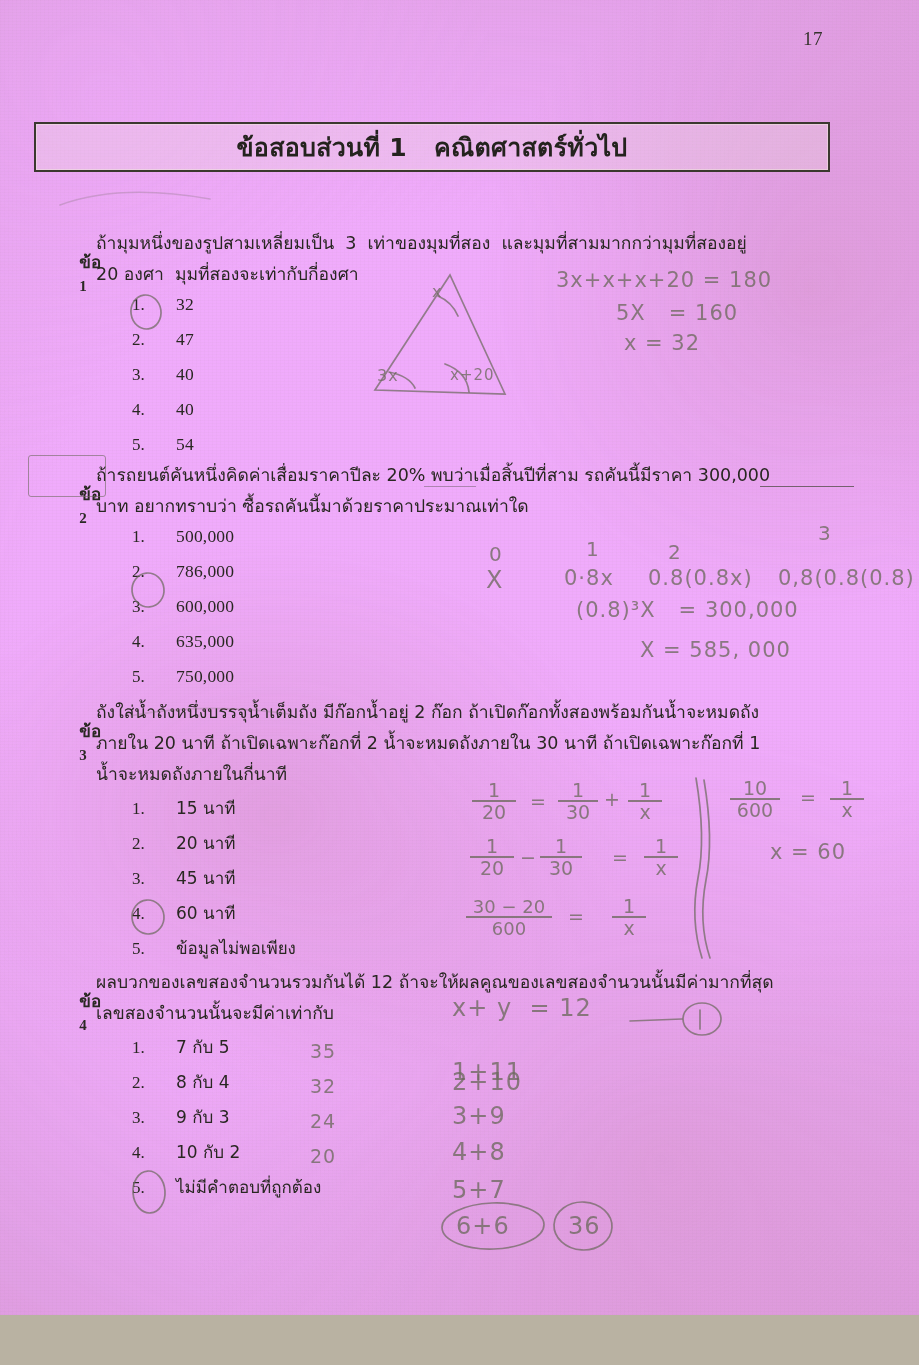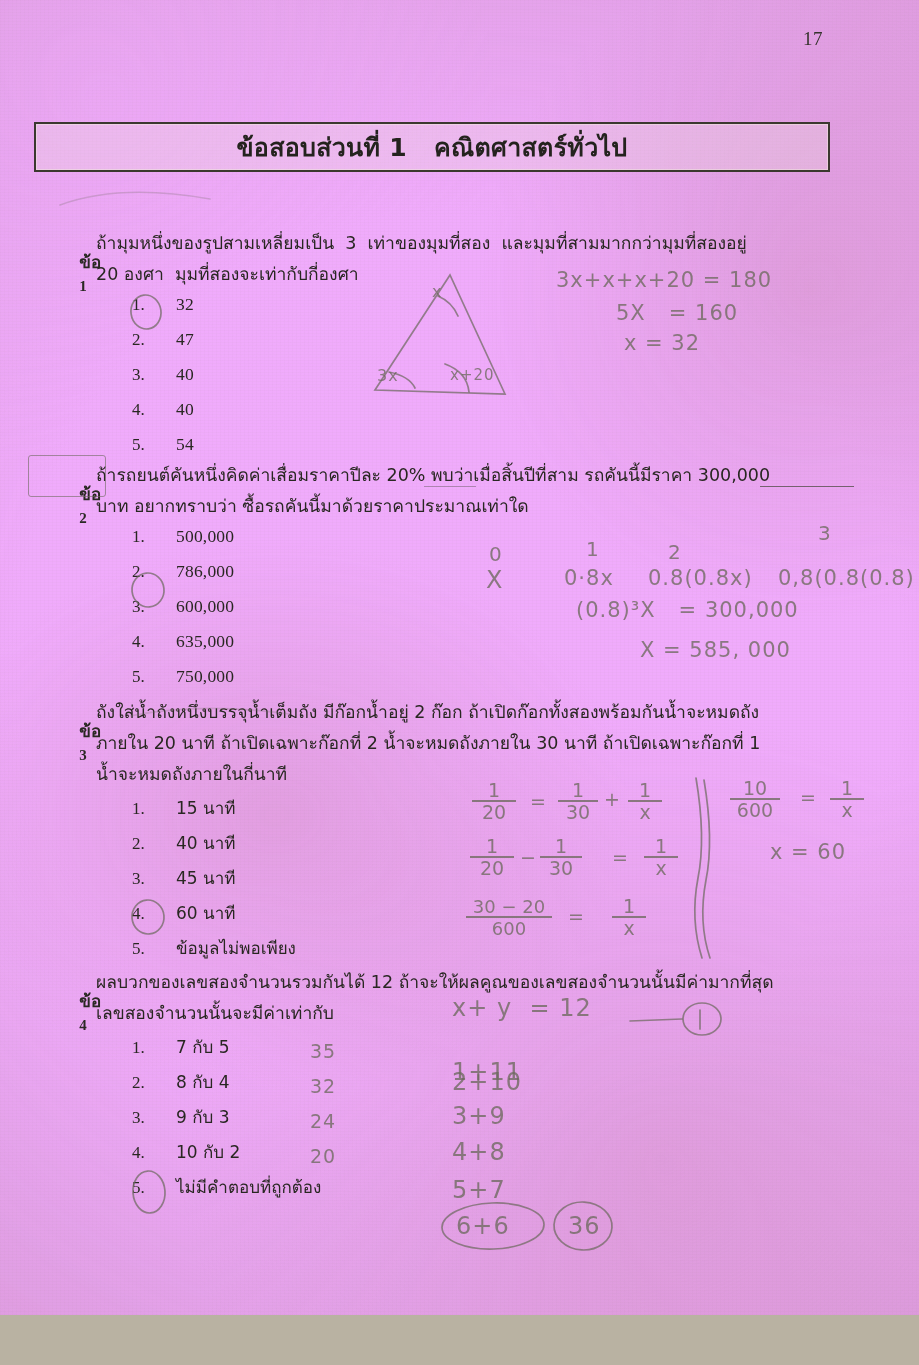--- a/index.html
+++ b/index.html
@@ -266,21 +266,21 @@
         <div class="q-text">ถังใส่น้ำถังหนึ่งบรรจุน้ำเต็มถัง มีก๊อกน้ำอยู่ 2 ก๊อก ถ้าเปิดก๊อกทั้งสองพร้อมกันน้ำจะหมดถัง
 ภายใน 20 นาที ถ้าเปิดเฉพาะก๊อกที่ 2 น้ำจะหมดถังภายใน 30 นาที ถ้าเปิดเฉพาะก๊อกที่ 1
 น้ำจะหมดถังภายในกี่นาที</div>
         <div class="choices">
           <div class="choice">
             <span class="c-num">1.</span>
             <span class="c-val">15 นาที</span>
           </div>
           <div class="choice">
             <span class="c-num">2.</span>
-            <span class="c-val">40 นาที</span>
+            <span class="c-val">20 นาที</span>
           </div>
           <div class="choice">
             <span class="c-num">3.</span>
             <span class="c-val">45 นาที</span>
           </div>
           <div class="choice">
             <span class="c-num">4.</span>
             <span class="c-val">60 นาที</span>
           </div>
           <div class="choice">

